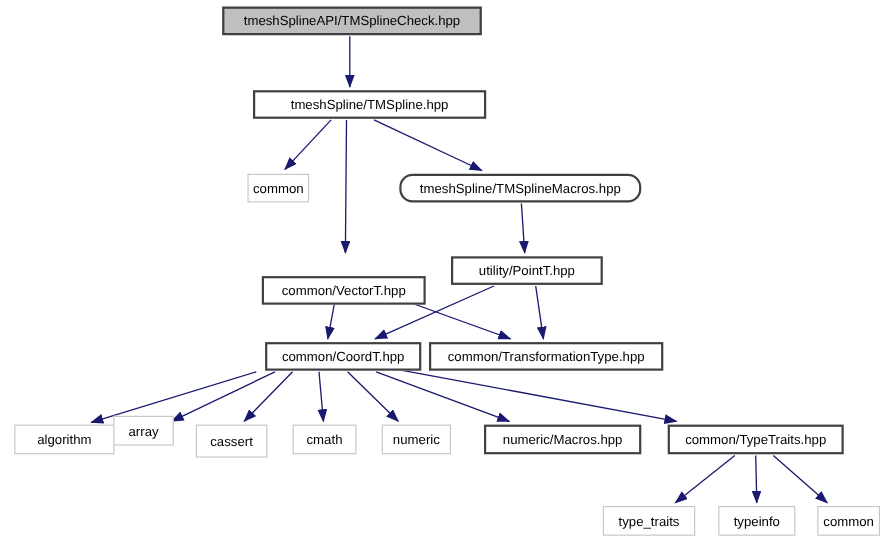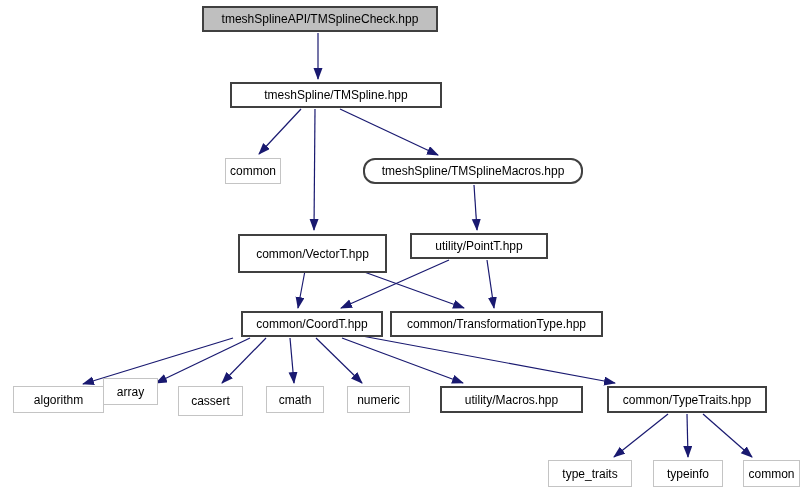--- a/index.html
+++ b/index.html
@@ -62,28 +62,28 @@
         <line x1="668" y1="414" x2="614" y2="457" stroke="#191970" stroke-width="1.2" marker-end="url(#arrowhead)"></line>
         <line x1="687" y1="414" x2="688" y2="457" stroke="#191970" stroke-width="1.2" marker-end="url(#arrowhead)"></line>
         <line x1="703" y1="414" x2="752" y2="457" stroke="#191970" stroke-width="1.2" marker-end="url(#arrowhead)"></line>
       </g>
   </svg>
   <div id="node-layer">
       <div class="node root" style="left: 202px; top: 6px; width: 236px; height: 26px;">tmeshSplineAPI/TMSplineCheck.hpp</div>
       <div class="node project" style="left: 230px; top: 82px; width: 212px; height: 26px;">tmeshSpline/TMSpline.hpp</div>
       <div class="node system" style="left: 225px; top: 158px; width: 56px; height: 26px;">common</div>
       <div class="node project" style="left: 363px; top: 158px; width: 220px; height: 26px; border-radius: 12px;">tmeshSpline/TMSplineMacros.hpp</div>
-      <div class="node project" style="left: 238px; top: 234px; width: 149px; height: 39px; text-align: center;">common/VectorT.hpp</div>
+      <div class="node project" style="left: 238px; top: 251px; width: 149px; height: 26px; text-align: center;">common/VectorT.hpp</div>
       <div class="node project" style="left: 410px; top: 233px; width: 138px; height: 26px;">utility/PointT.hpp</div>
       <div class="node project" style="left: 225px; top: 311px; width: 142px; height: 26px; margin-left: 16px;">common/CoordT.hpp</div>
       <div class="node project" style="left: 390px; top: 311px; width: 213px; height: 26px; text-align: center;">common/TransformationType.hpp</div>
       <div class="node system" style="left: 13px; top: 386px; width: 91px; height: 27px;">algorithm</div>
       <div class="node system" style="left: 103px; top: 378px; width: 55px; height: 27px;">array</div>
       <div class="node system" style="left: 178px; top: 386px; width: 65px; height: 30px;">cassert</div>
       <div class="node system" style="left: 266px; top: 386px; width: 58px; height: 27px;">cmath</div>
       <div class="node system" style="left: 347px; top: 386px; width: 63px; height: 27px;">numeric</div>
-      <div class="node project" style="left: 440px; top: 386px; width: 143px; height: 27px;">utility/Macros.hpp</div>
+      <div class="node project" style="left: 440px; top: 386px; width: 143px; height: 27px;">numeric/Macros.hpp</div>
       <div class="node project" style="left: 607px; top: 386px; width: 160px; height: 27px;">common/TypeTraits.hpp</div>
       <div class="node system" style="left: 548px; top: 460px; width: 84px; height: 27px;">type_traits</div>
       <div class="node system" style="left: 653px; top: 460px; width: 70px; height: 27px;">typeinfo</div>
       <div class="node system" style="left: 743px; top: 460px; width: 57px; height: 27px;">common</div>
     </div>
 </div>
 
 </body></html>

